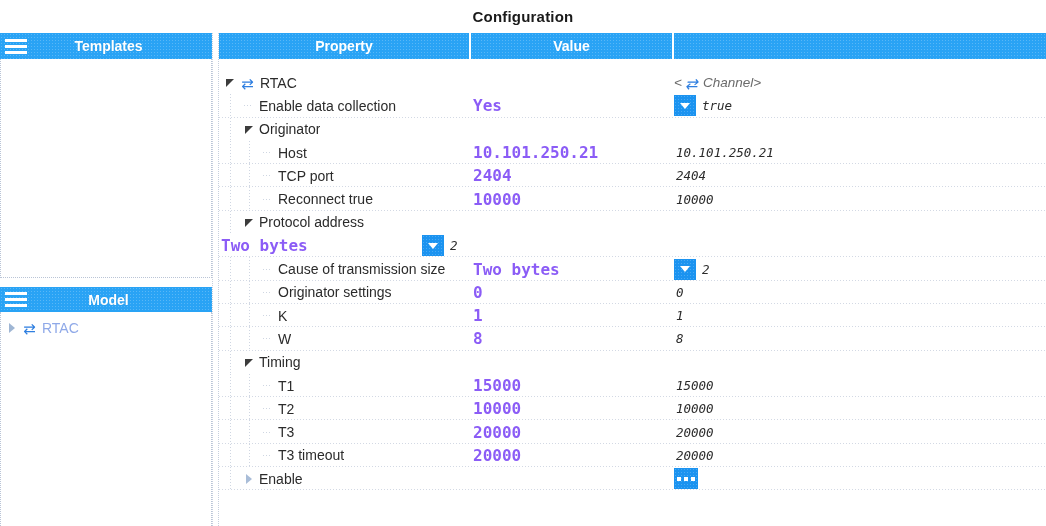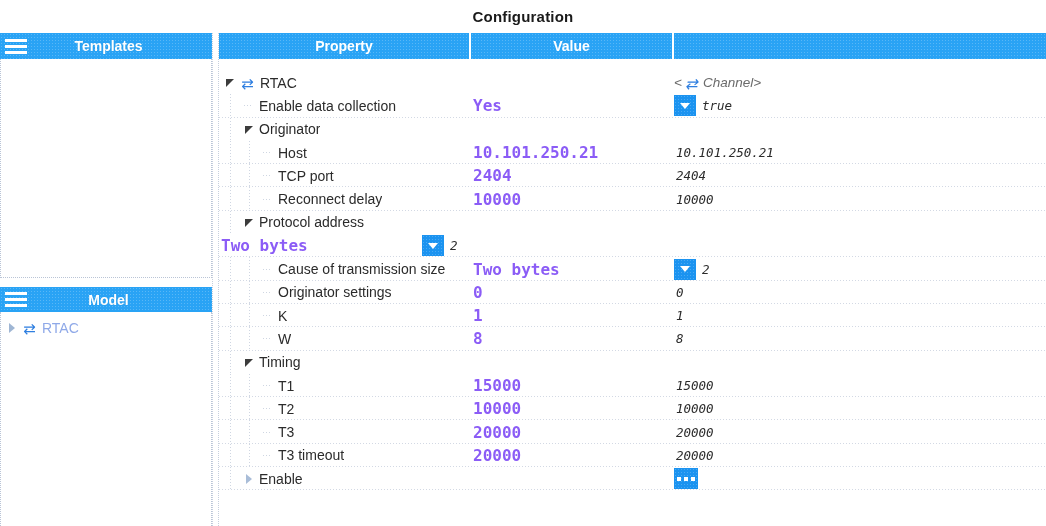--- a/index.html
+++ b/index.html
@@ -468,21 +468,21 @@
           <span class="extra-text pad">2404</span>
         </div>
       </div>
       <div class="row sep">
         <div class="cell-prop">
           <div class="tree-ind" style="width: 44px;">
             <span class="guide" style="left: 11px;"></span>
             <span class="guide" style="left: 30px;"></span>
           </div>
           <span class="tri-leaf"></span>
-          <span class="prop-label">Reconnect delay</span>
+          <span class="prop-label">Reconnect true</span>
         </div>
         <div class="cell-val">10000</div>
         <div class="cell-extra">
           <span class="extra-text pad">10000</span>
         </div>
       </div>
       <div class="row">
         <div class="cell-prop">
           <div class="tree-ind" style="width: 25px;">
             <span class="guide" style="left: 11px;"></span>

